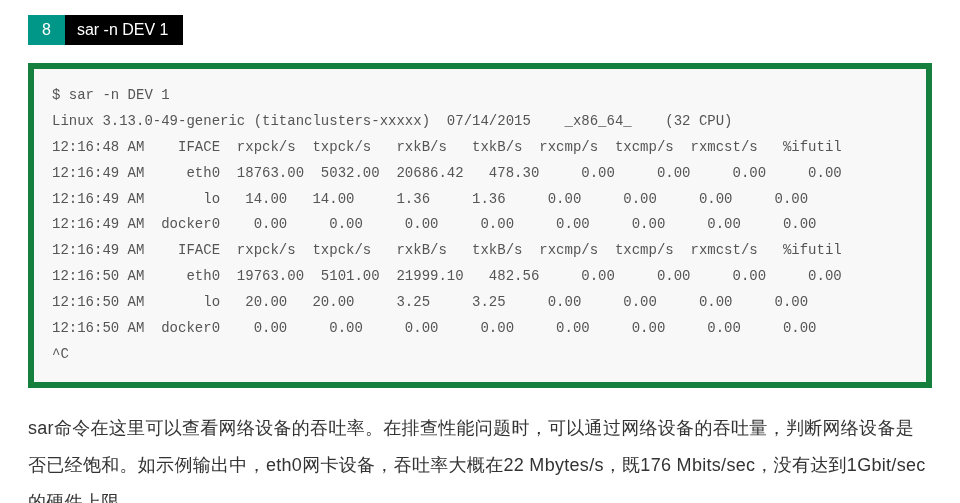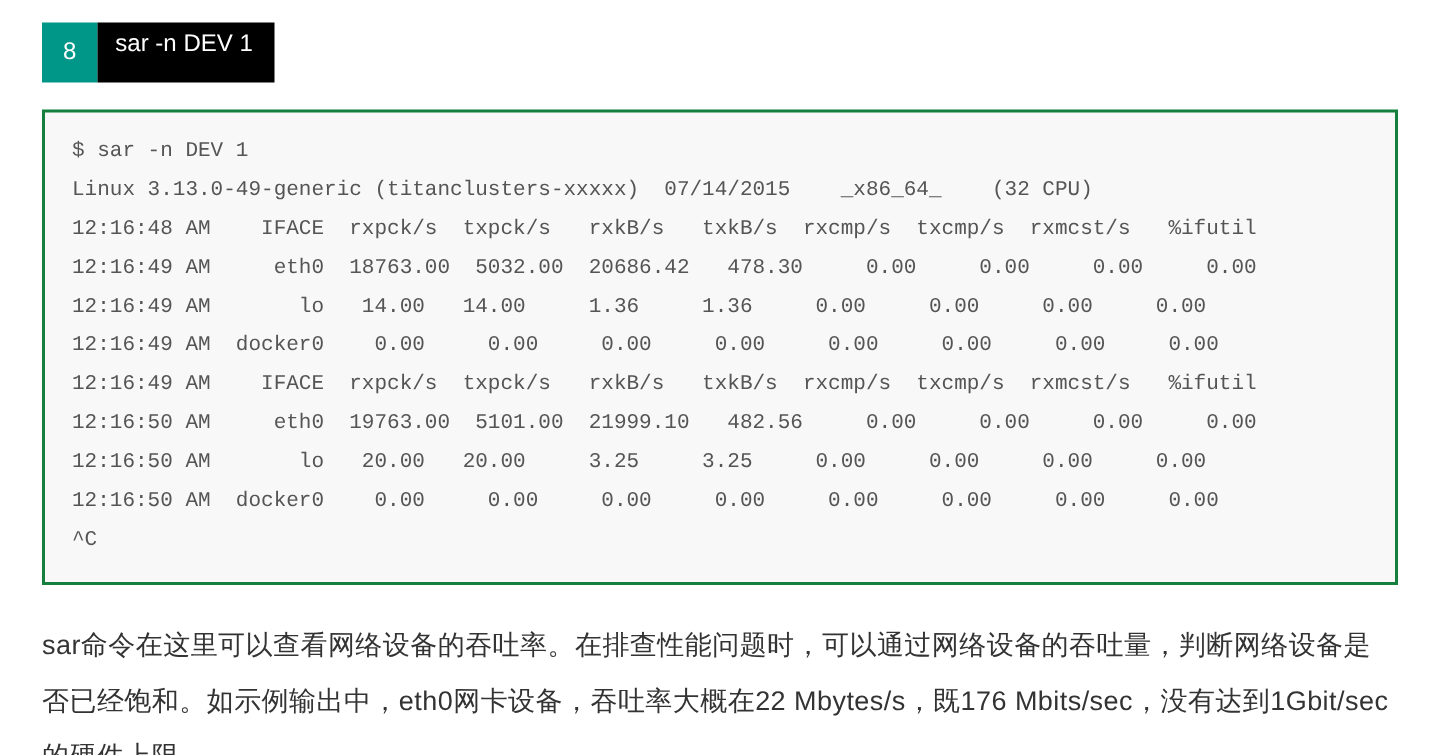--- a/index.html
+++ b/index.html
@@ -19,29 +19,29 @@
       background: #009688;
       color: #fff;
       padding: 6px 14px;
       font-size: 16px;
       display: flex;
       align-items: center;
     }
     .section-title {
       background: #000;
       color: #fff;
-      padding: 6px 14px 16px 12px;
+      padding: 6px 14px 6px 12px;
       font-size: 16px;
       display: flex;
       align-items: center;
       font-weight: normal;
     }
     .code-block {
       background: #f8f8f8;
-      border: 2px solid #15803d;
+      border: 6px solid #15803d;
       padding: 14px 18px;
       margin-bottom: 22px;
       font-family: Consolas, "Courier New", monospace;
       font-size: 14px;
       line-height: 1.85;
       color: #555;
       white-space: pre;
       overflow-x: auto;
     }
     .explanation {

